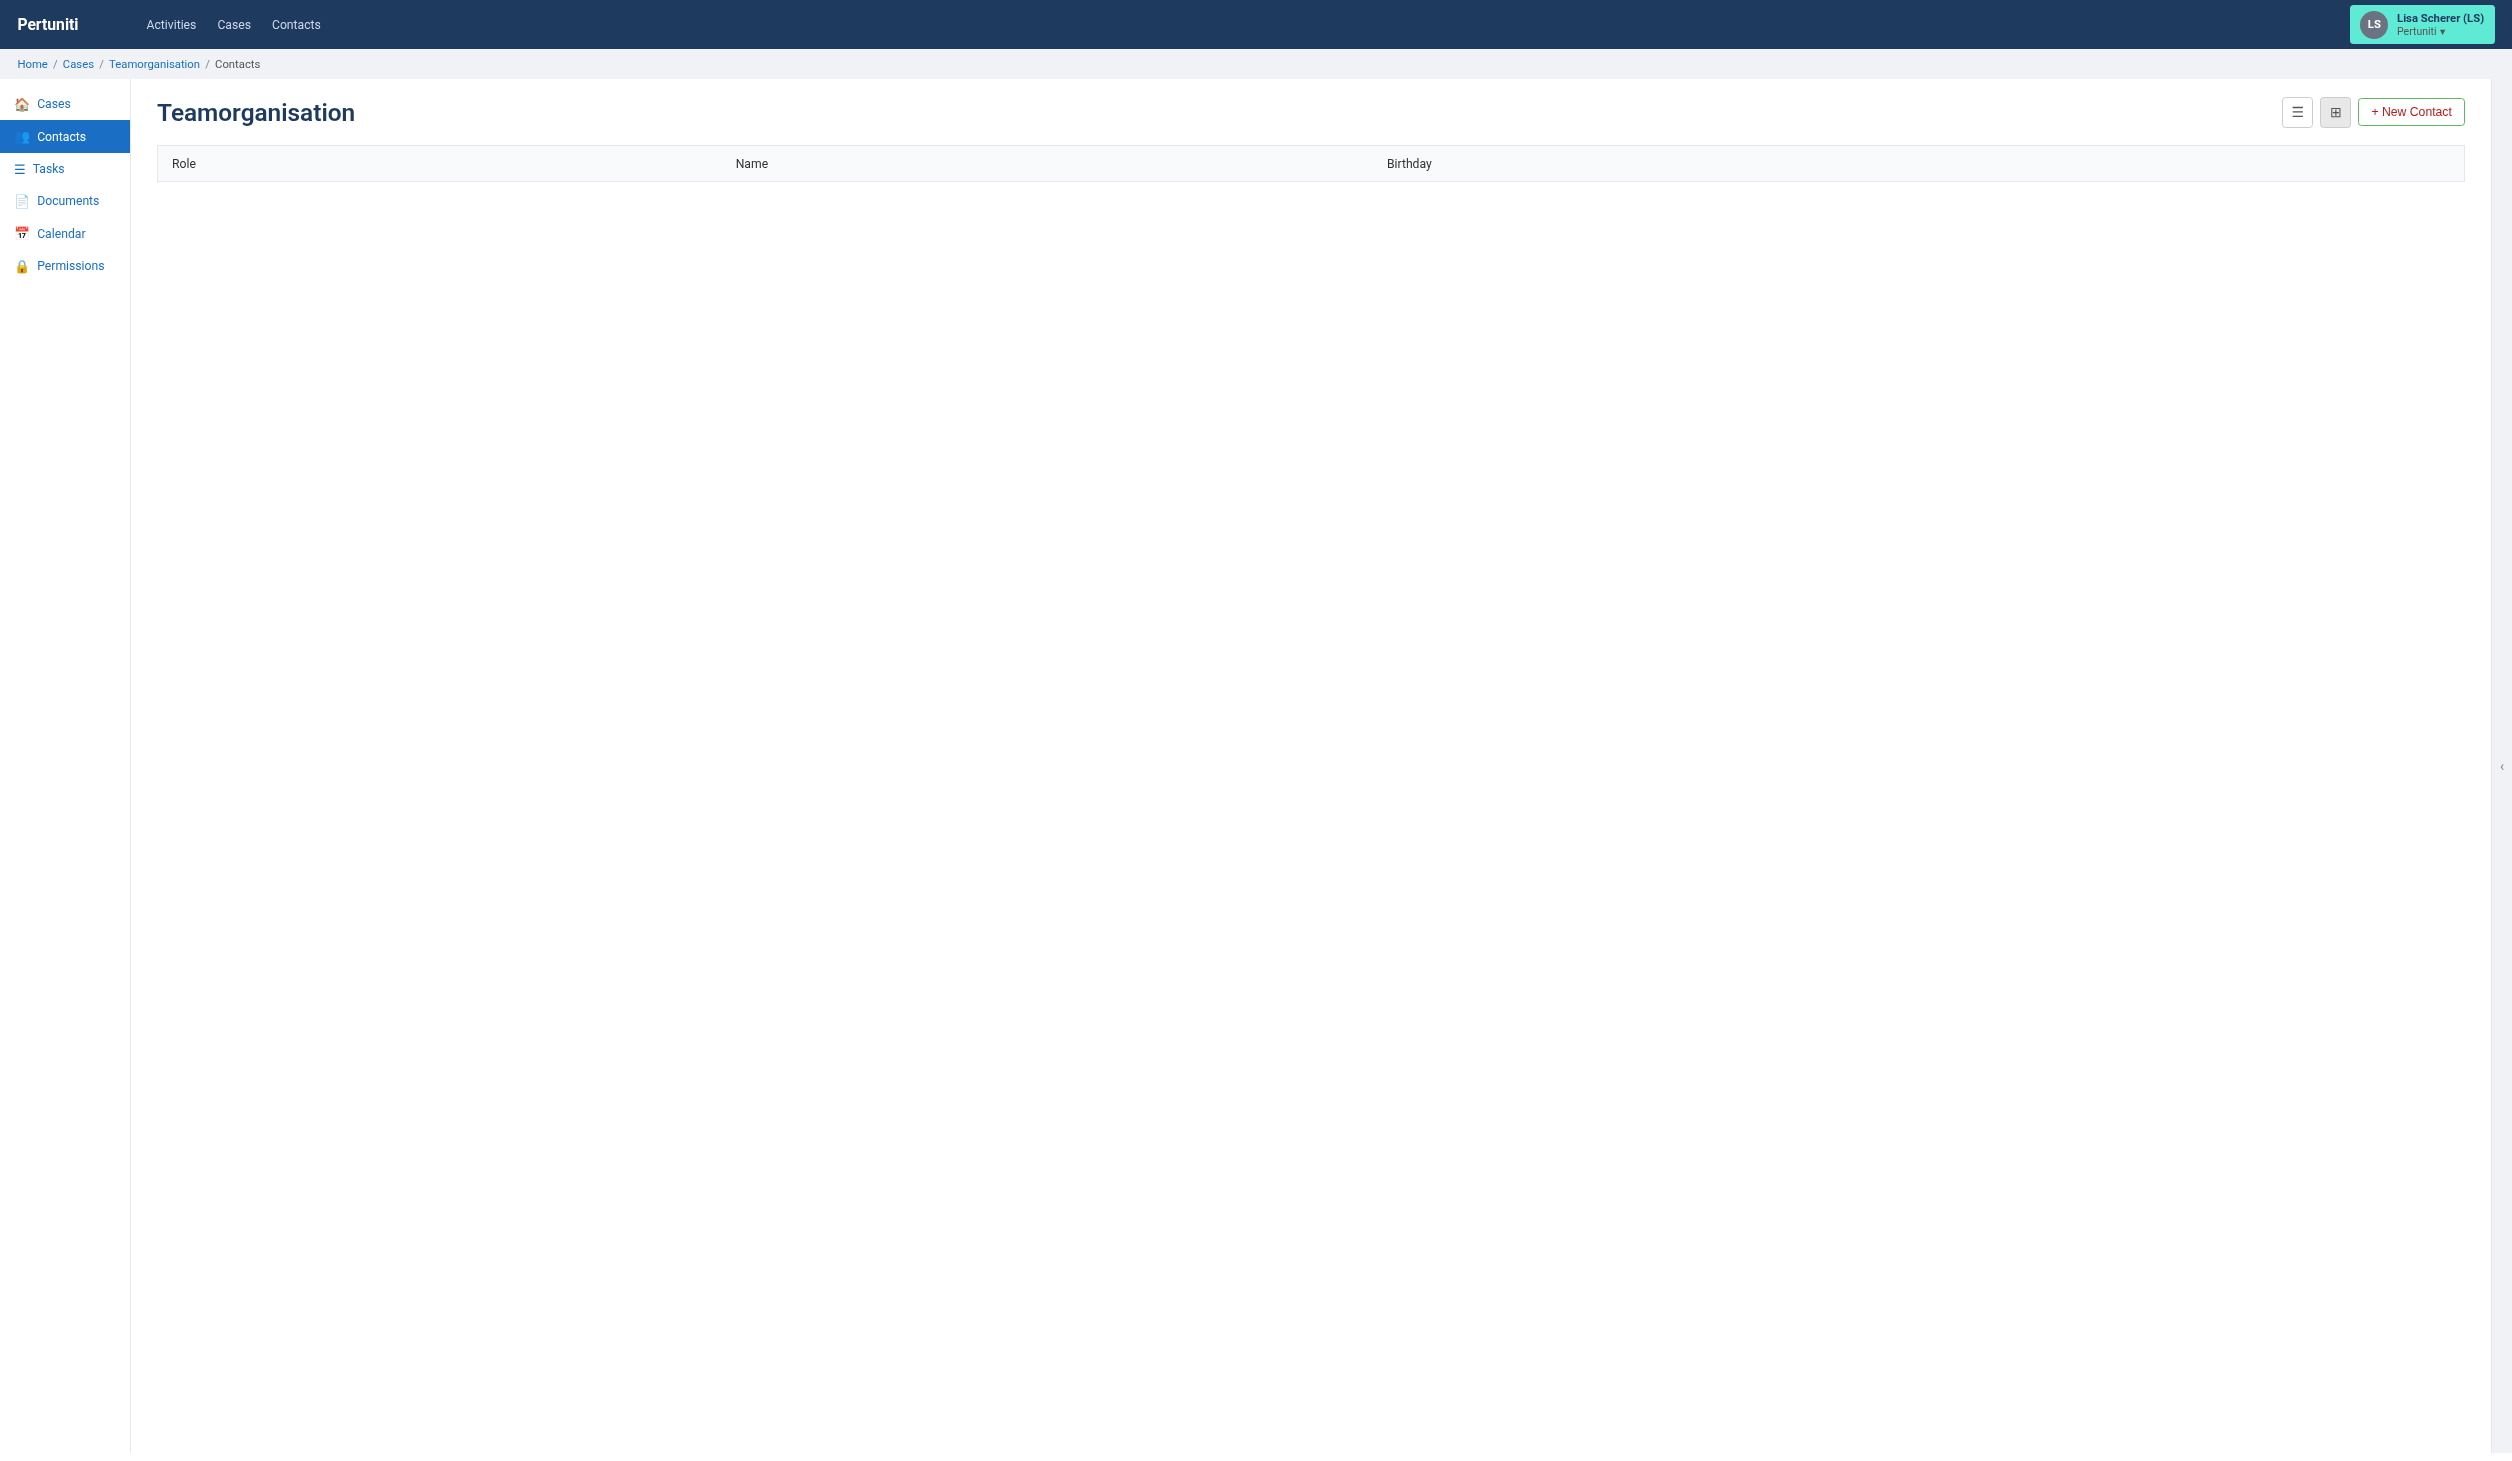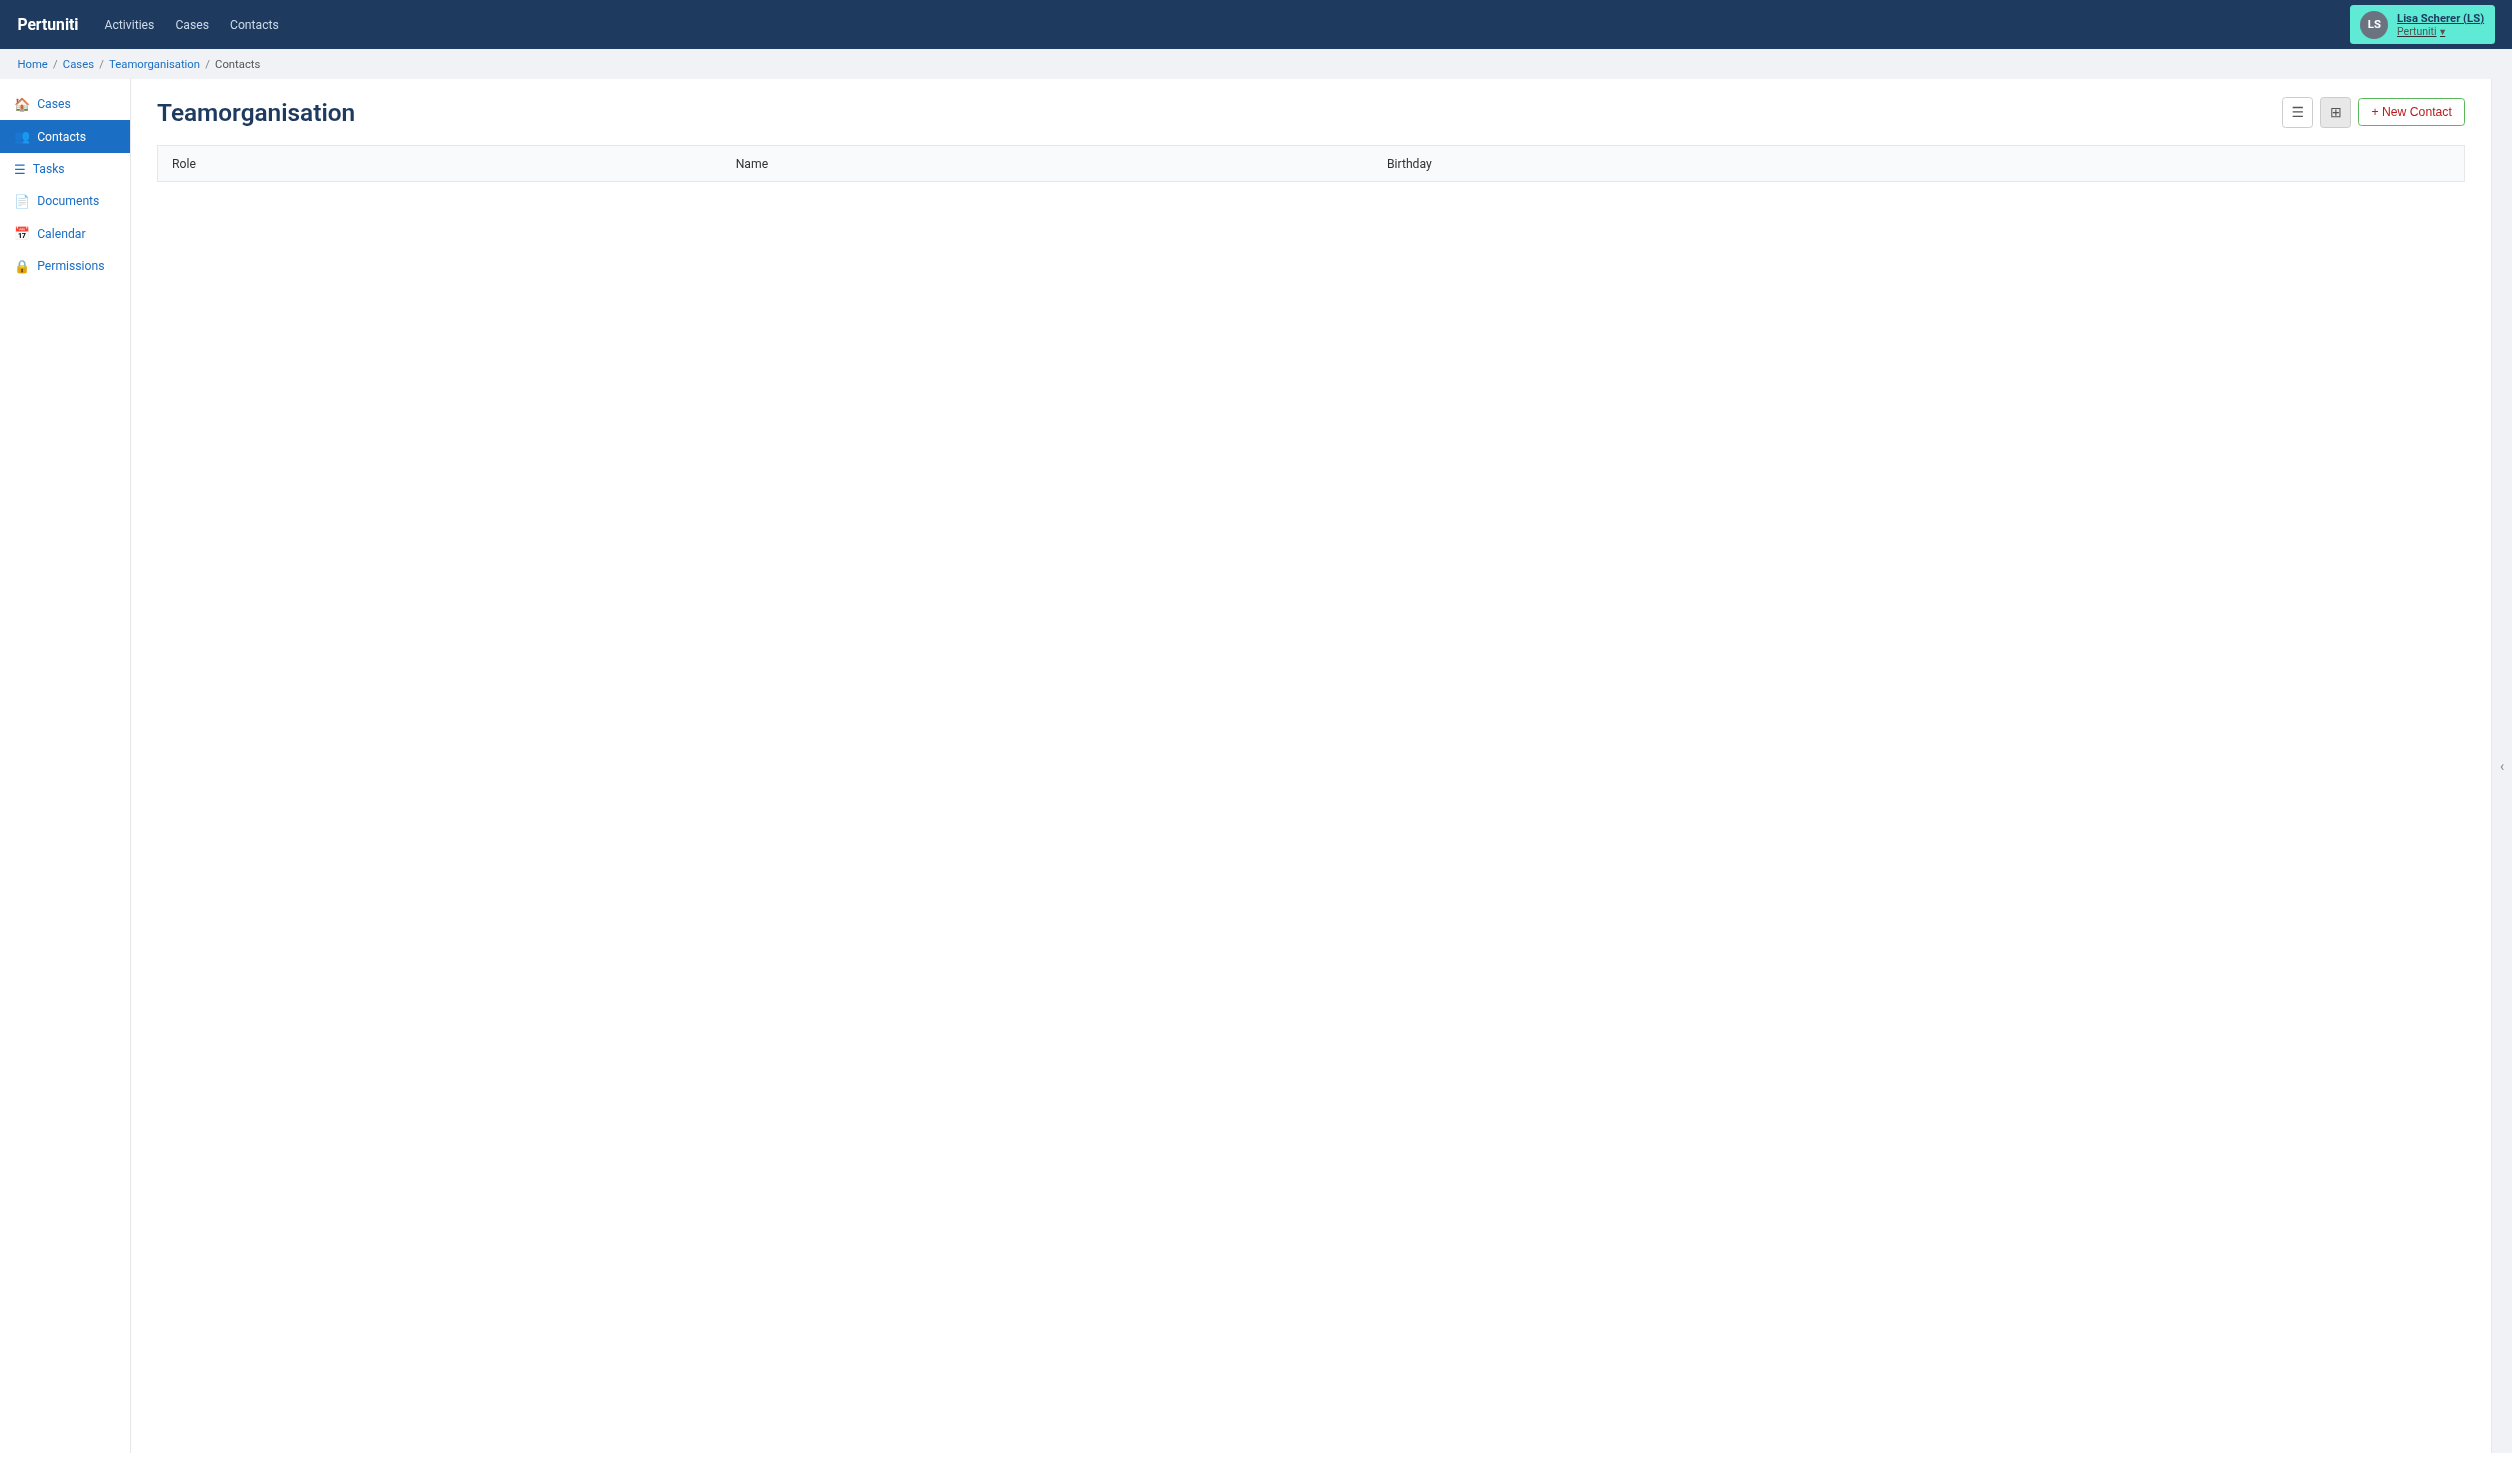--- a/index.html
+++ b/index.html
@@ -5,20 +5,21 @@
     * { box-sizing: border-box; margin: 0; padding: 0; }
     body { font-family: -apple-system, BlinkMacSystemFont, 'Segoe UI', Roboto, sans-serif; font-size: 12.2px; background: #fff; color: #333; }
 
     
     .topnav {
       background: #1e3a5f;
       display: flex;
       align-items: center;
       padding: 0 17.4px;
       height: 49px;
+      gap: 42px;
     }
     .topnav-brand {
       color: #fff;
       font-weight: bold;
       font-size: 15.7px;
       margin-right: 26px;
     }
     .topnav-links {
       display: flex;
       gap: 21px;
@@ -48,21 +49,20 @@
       color: #fff;
       display: flex;
       align-items: center;
       justify-content: center;
       font-weight: bold;
       font-size: 11.3px;
     }
     .topnav-user-info {
       display: flex;
       flex-direction: column;
-      text-decoration: underline;
     }
     .topnav-user-name {
       font-weight: bold;
       font-size: 11.3px;
       color: #1e3a5f;
     }
     .topnav-user-org {
       font-size: 10.5px;
       color: #555;
       display: flex;

